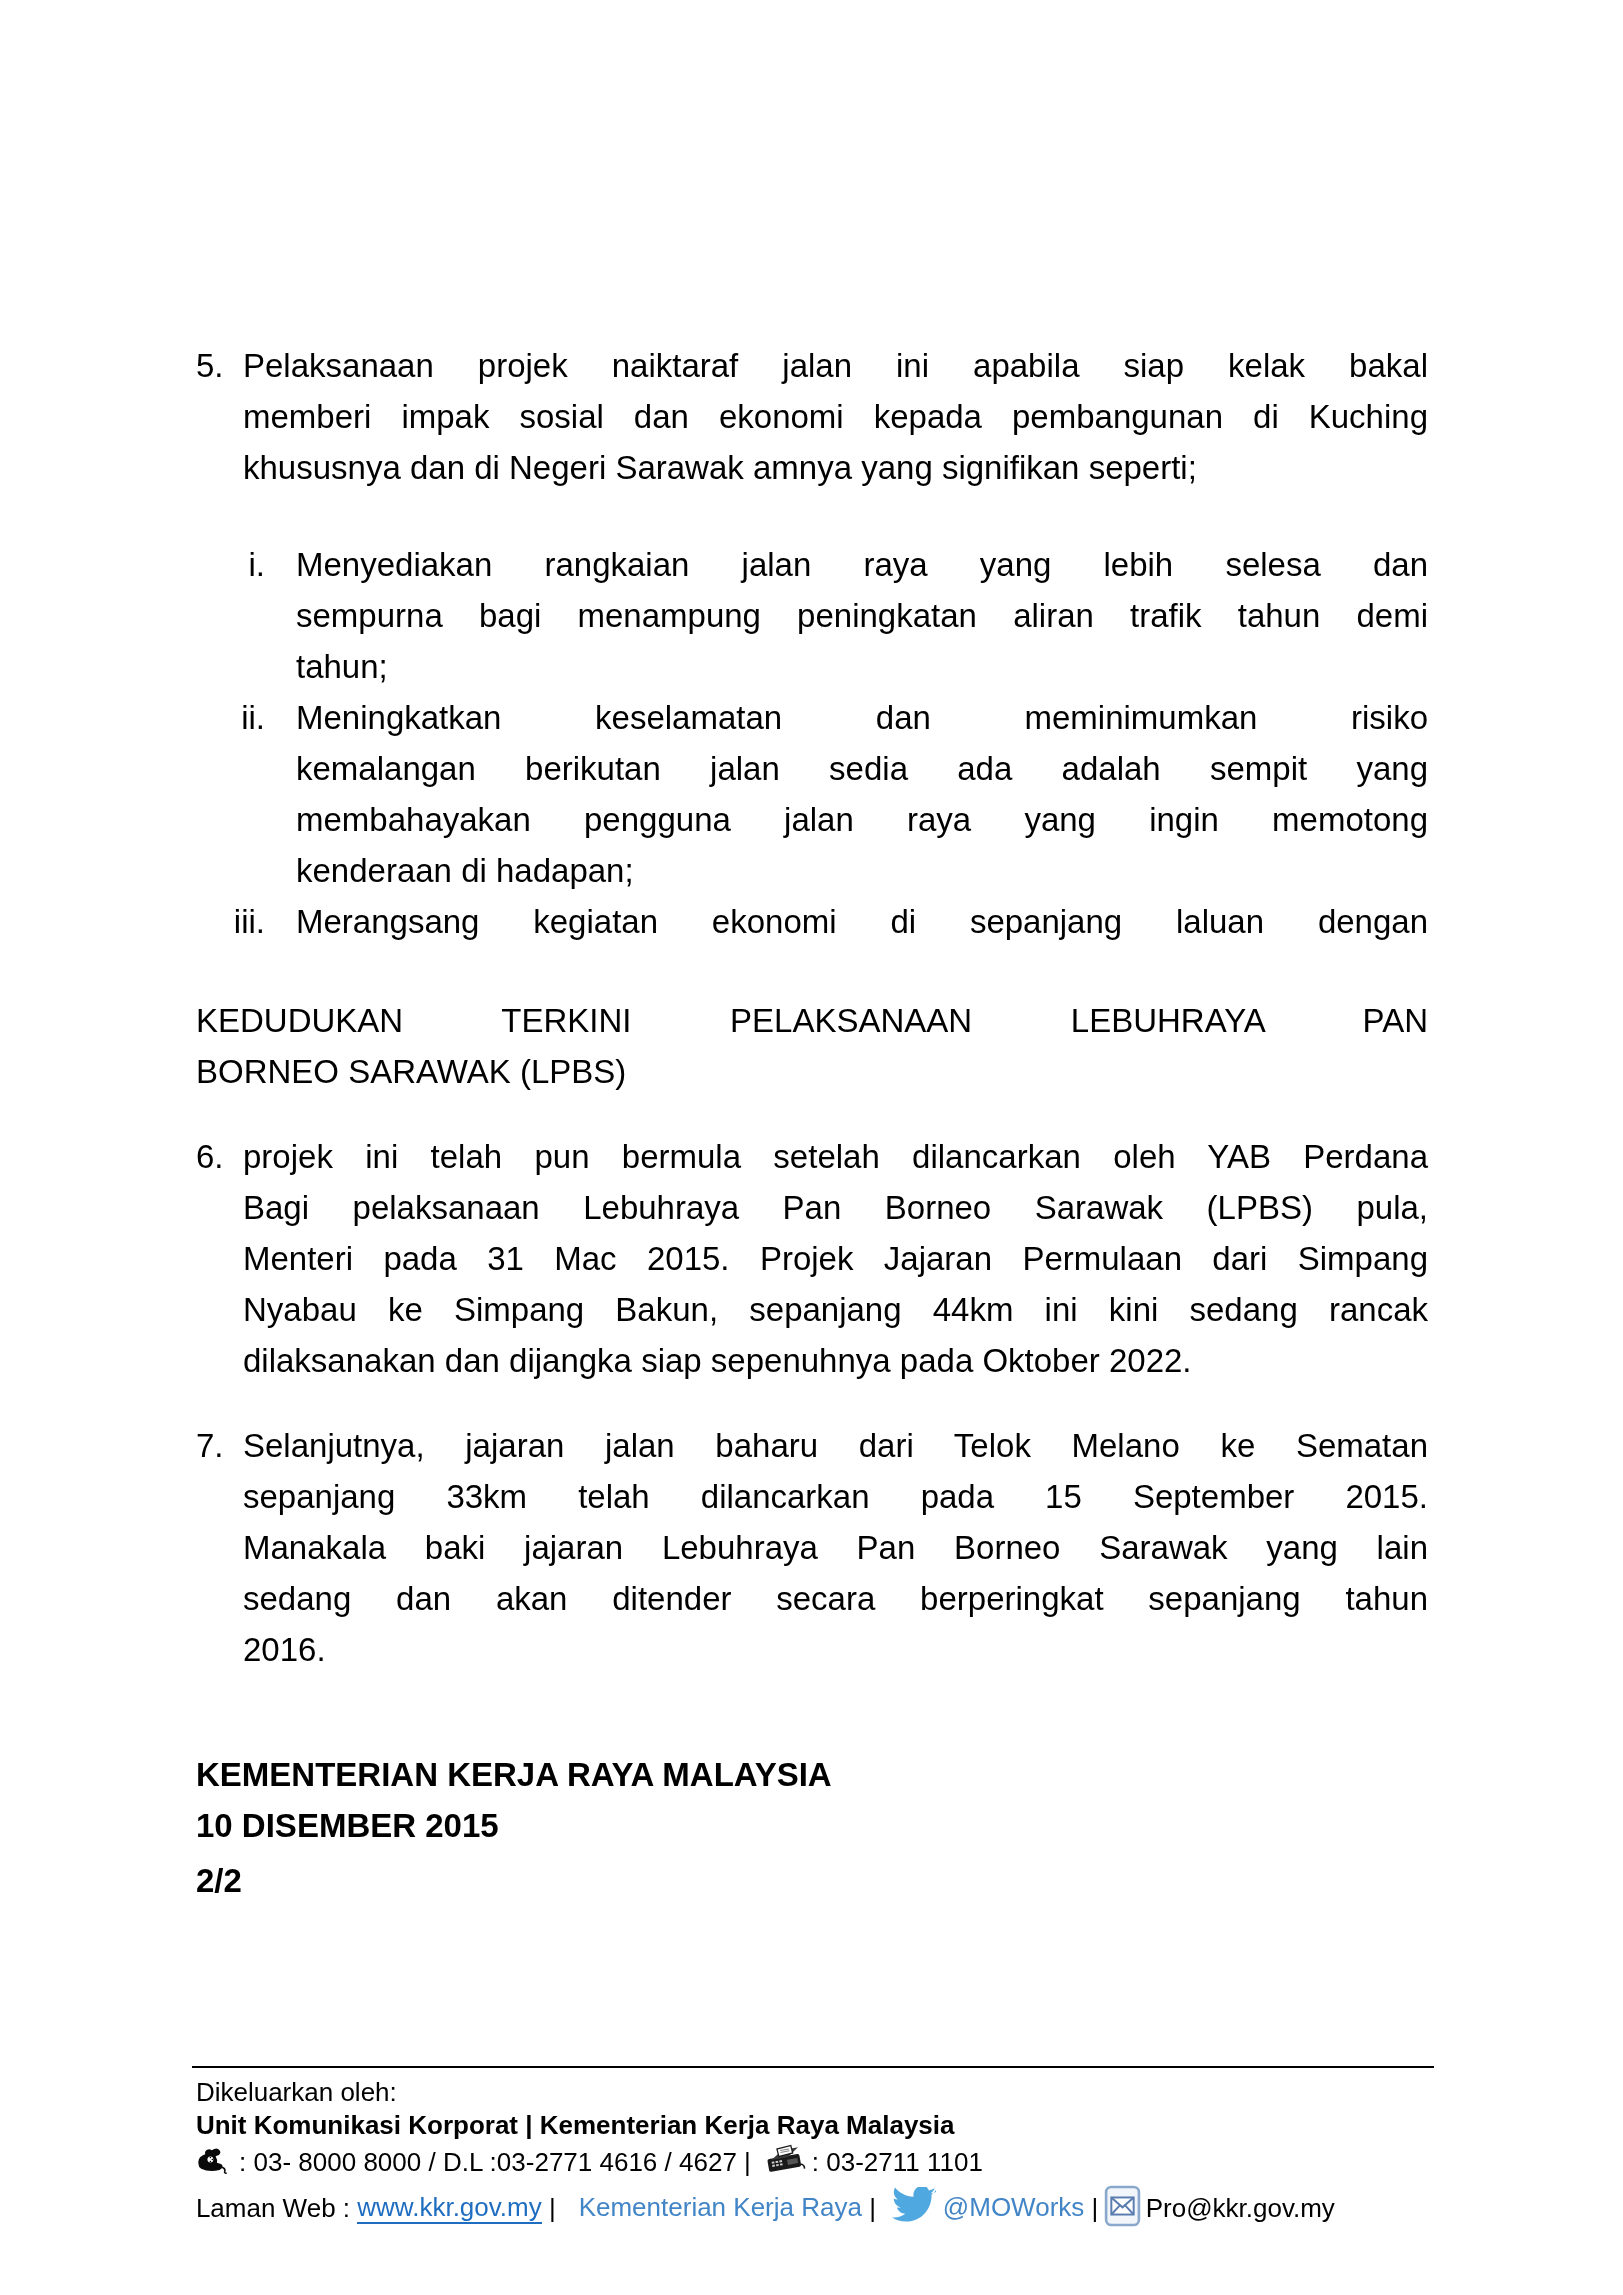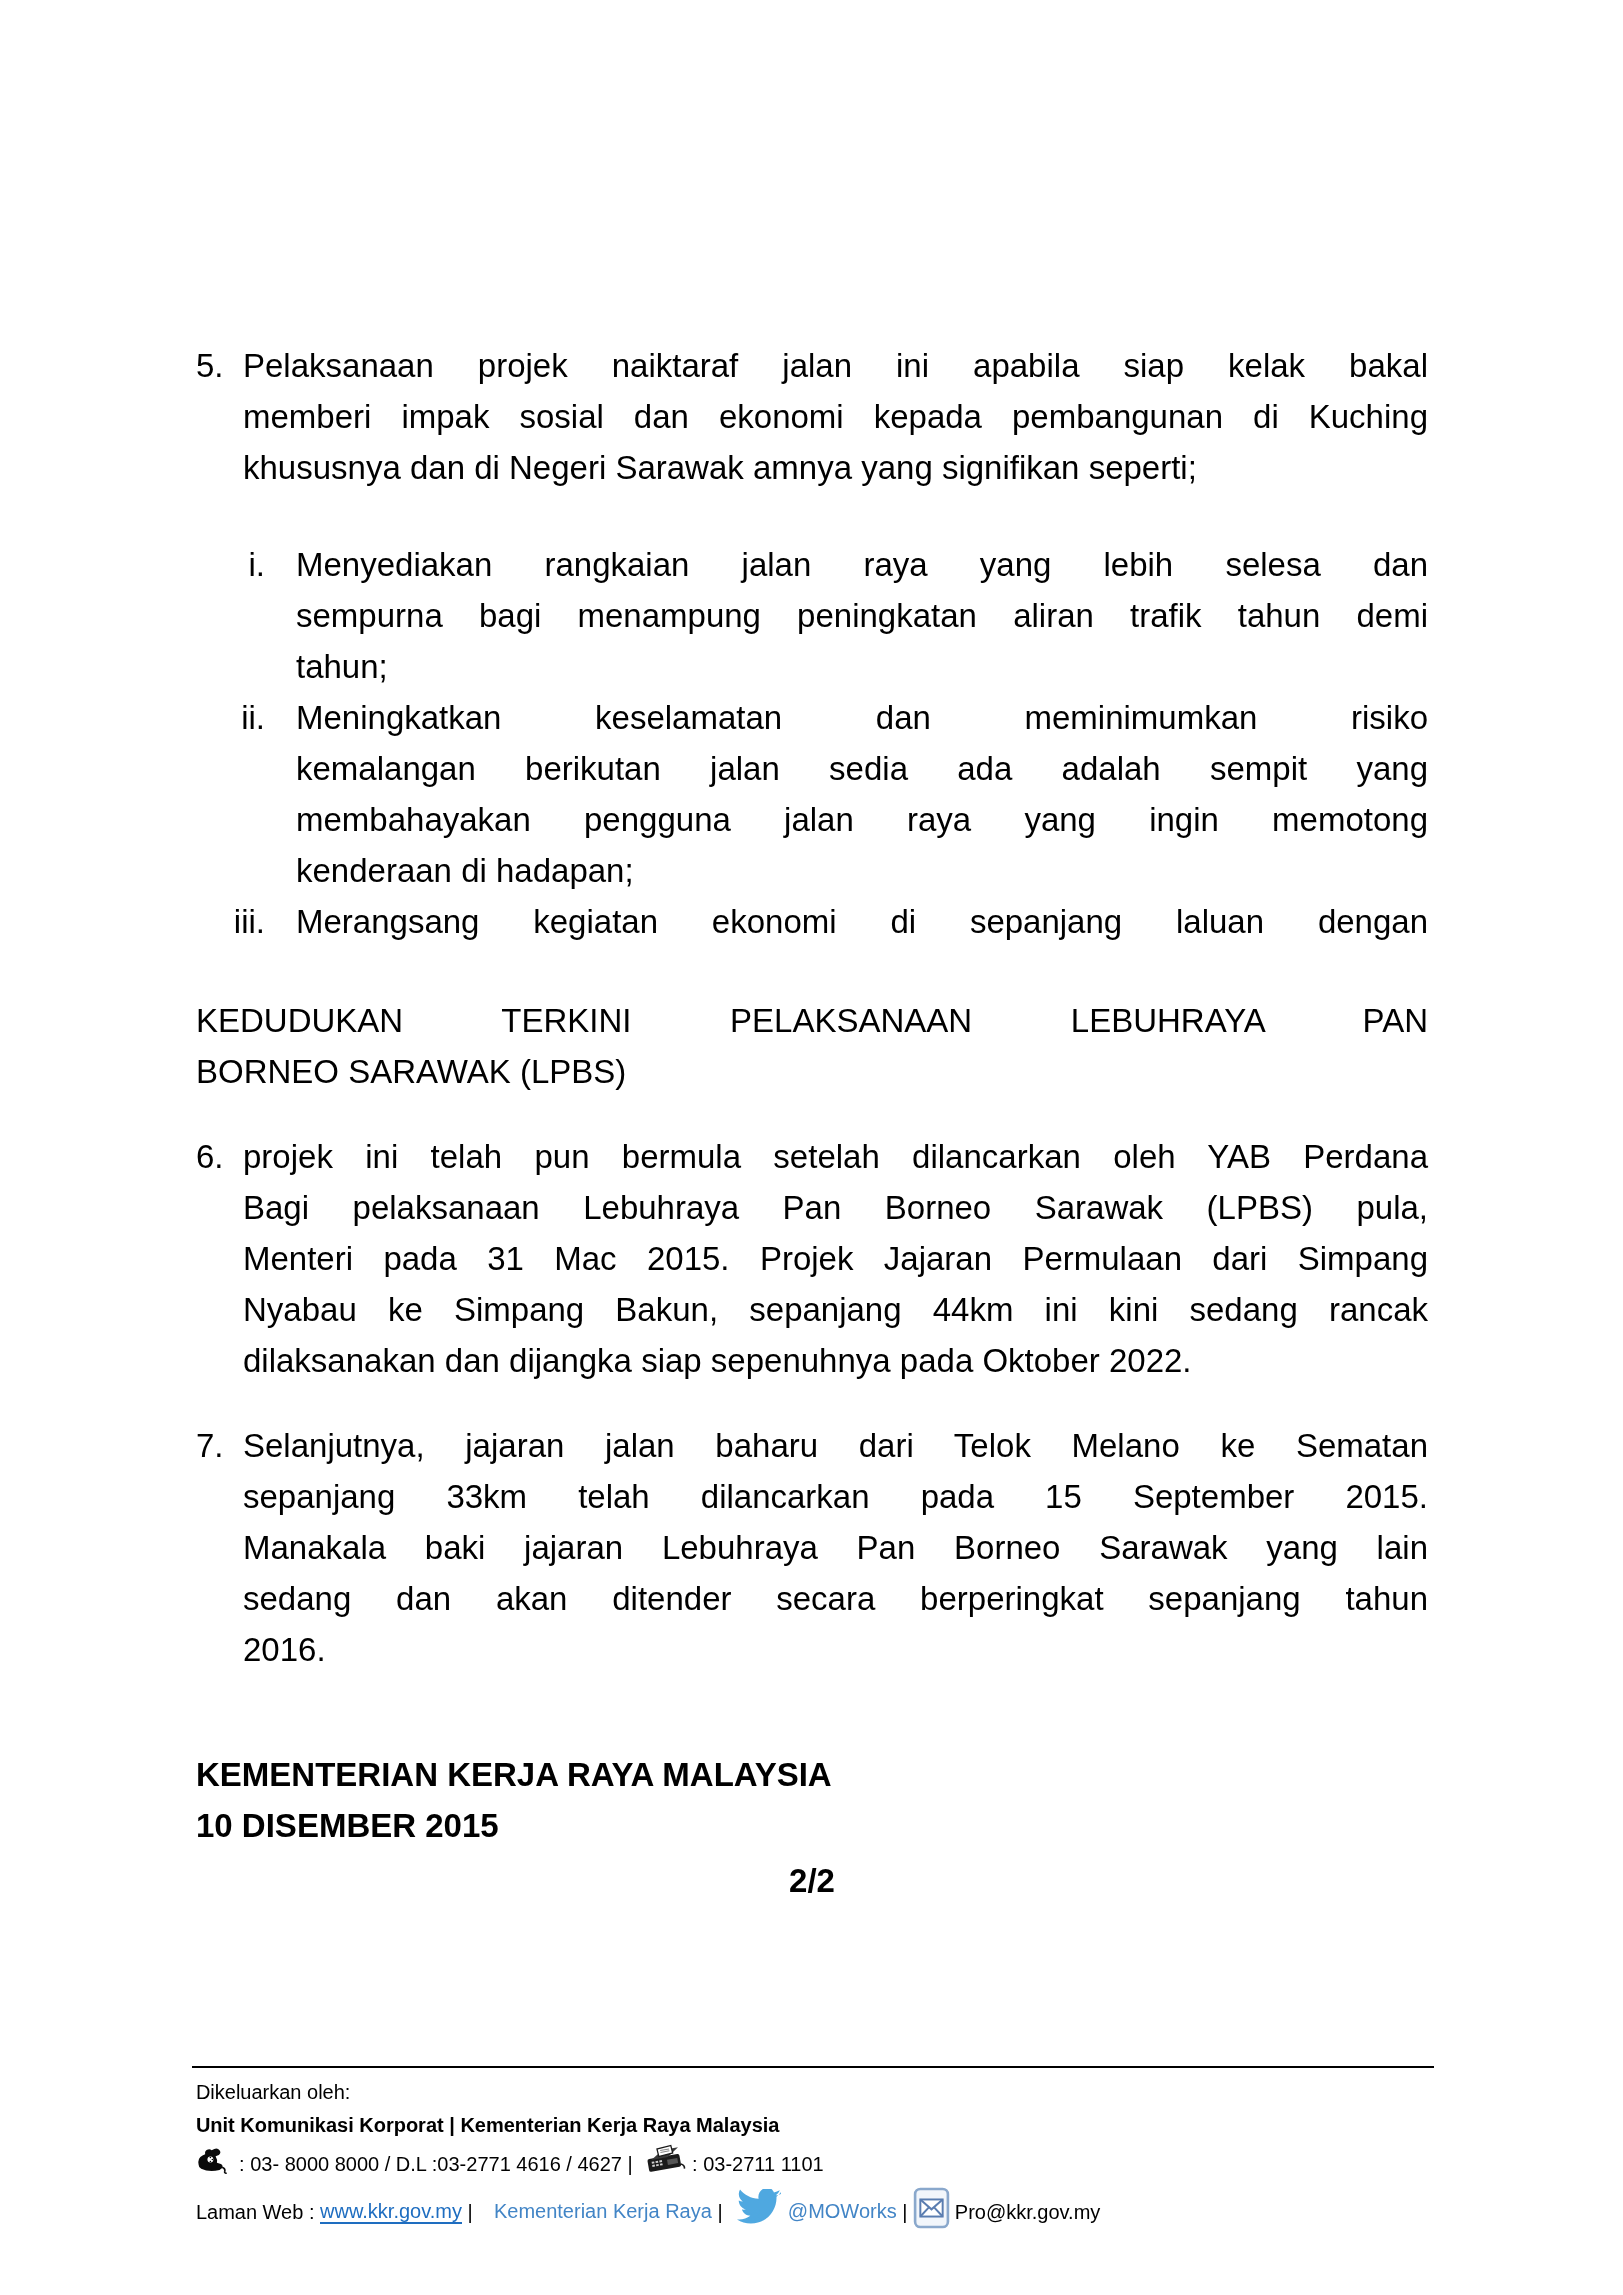--- a/index.html
+++ b/index.html
@@ -27,25 +27,25 @@
   .item .marker { width:69px; flex:0 0 69px; text-align:right; }
   .item .ptext { flex:1; min-width:0; margin-left:31px; }
 
   .p5 { margin-top:340px; }
   .list { margin-top:46px; }
   .heading { margin-top:48px; font-weight:normal; }
   .p6 { margin-top:34px; }
   .p7 { margin-top:34px; }
 
   .signature { margin-top:74px; font-weight:bold; }
-  .pagenum { margin-top:3.9px; text-align:center; font-weight:bold; }
+  .pagenum { margin-top:3.9px; text-align:left; font-weight:bold; }
 
   .footer {
     position:absolute; left:192px; right:189px; top:2066px;
-    font-size:20px; line-height:33px;
+    font-size:26px; line-height:33px;
   }
   .footer-rule { border-top:2.6px solid #000; margin-bottom:7.9px; }
   .fline { padding-left:3.9px; white-space:nowrap; }
   .fline.bold { font-weight:bold; }
   .icon { display:inline-block; vertical-align:middle; }
   .tel-icon { margin-right:9.2px; vertical-align:-3.9px; }
   .fax-icon { margin:0 3.9px; vertical-align:-6.5px; }
   .fb-icon { margin:0 6.5px 0 9.2px; vertical-align:-9.2px; }
   .tw-icon { margin:0 6.5px 0 9.2px; vertical-align:-7.9px; }
   .mail-icon { margin:0 5.2px 0 5.2px; vertical-align:-10.5px; }

